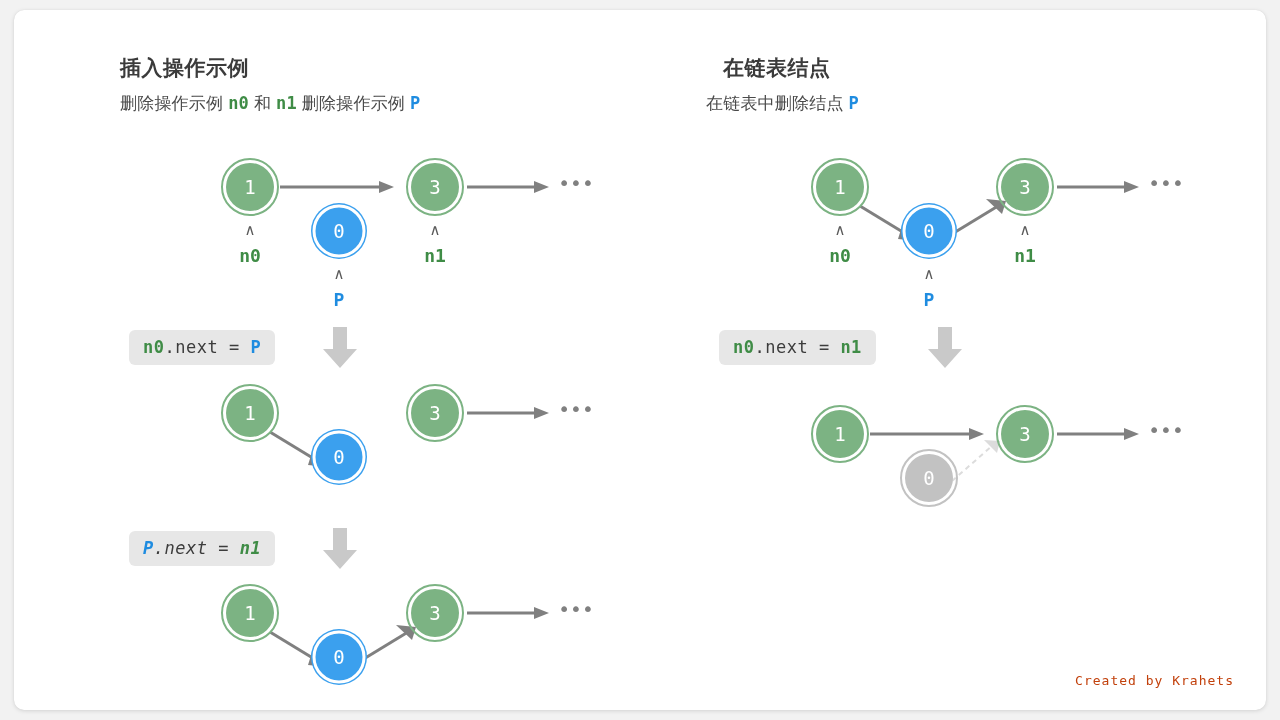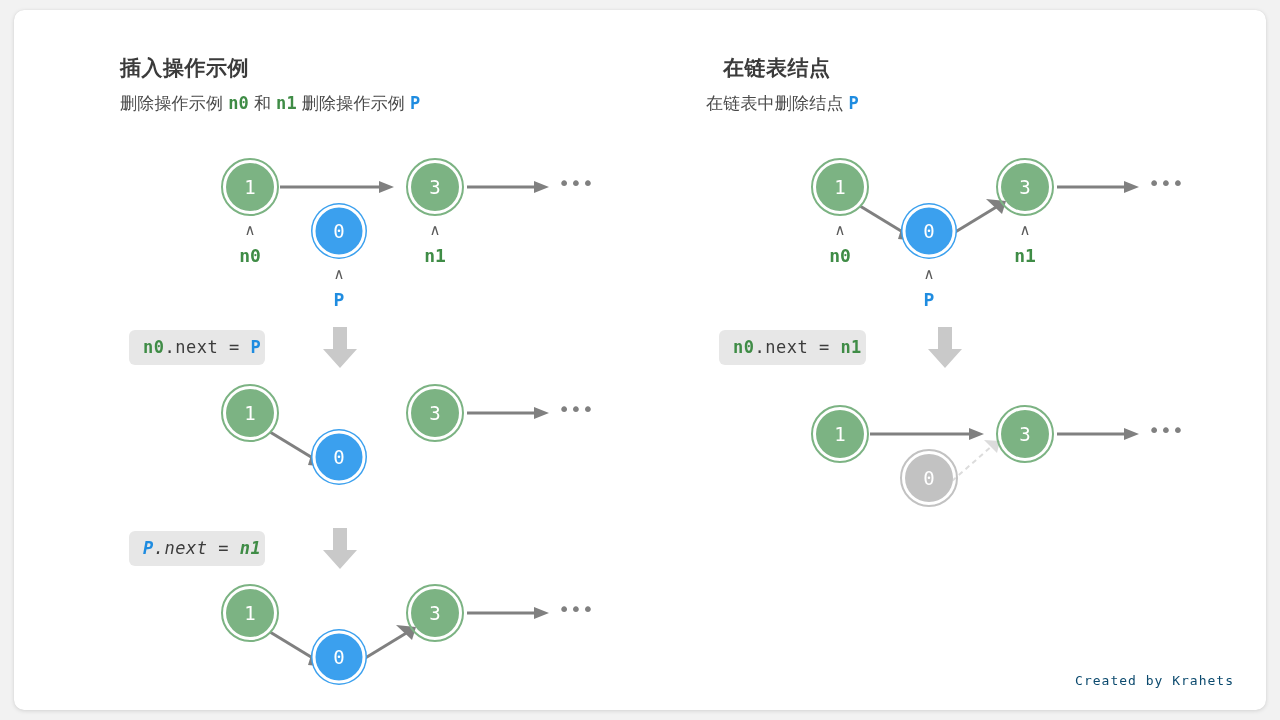--- a/index.html
+++ b/index.html
@@ -52,40 +52,40 @@
     font-weight: bold;
   }
   .c-green { color: #3f8c46; }
   .c-blue  { color: #1f8ce0; }
 
   
   .code-badge {
     position: absolute;
     background: #e7e7e7;
     border-radius: 6px;
-    padding: 7px 4px 8px 14px;
+    padding: 7px 14px 8px 14px;
     font-family: "DejaVu Sans Mono", "Liberation Mono", monospace;
     font-size: 17px;
     color: #3c3c3c;
     white-space: nowrap;
     letter-spacing: 0.5px;
   }
   .code-badge b { font-weight: bold; }
 
   .down-arrow { position: absolute; }
 
   .diagram { position: absolute; }
 
   .footer {
     position: absolute;
     right: 32px;
     bottom: 22px;
     font-family: "DejaVu Sans Mono", "Liberation Mono", monospace;
     font-size: 13px;
-    color: #0c4a6e;
+    color: #c2410c;
     letter-spacing: 1px;
   }
 
   svg { display: block; overflow: visible; }
   .node-text {
     font-family: "DejaVu Sans Mono", "Liberation Mono", monospace;
     font-size: 19px;
     fill: #ffffff;
     text-anchor: middle;
     dominant-baseline: central;

